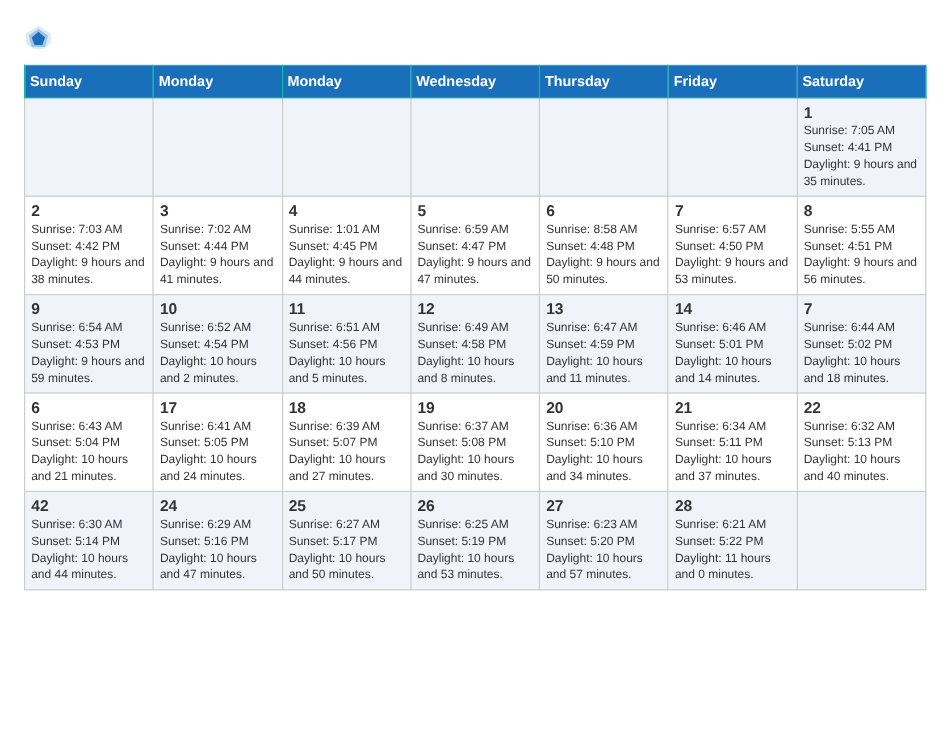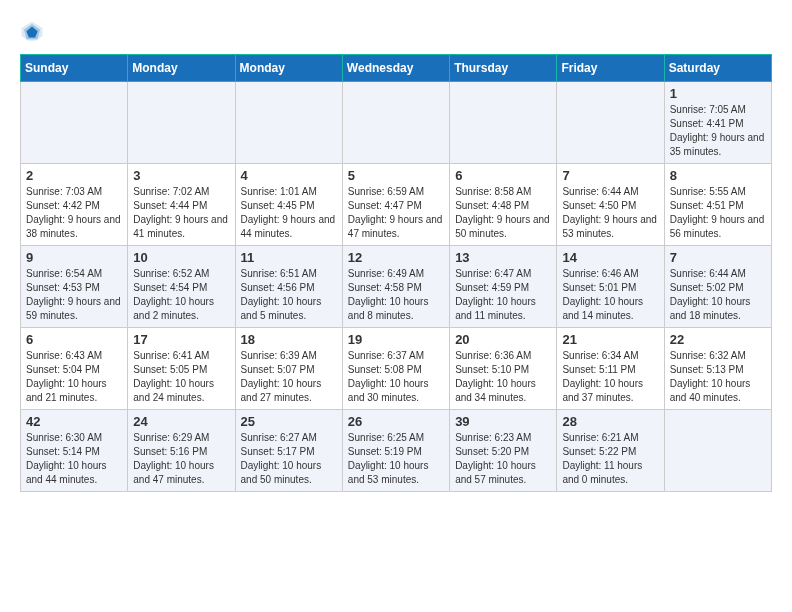--- a/index.html
+++ b/index.html
@@ -166,21 +166,21 @@
 Daylight: 9 hours and 47 minutes.</div>
         </td>
         <td>
           <div class="day-number">6</div>
           <div class="day-info">Sunrise: 8:58 AM
 Sunset: 4:48 PM
 Daylight: 9 hours and 50 minutes.</div>
         </td>
         <td>
           <div class="day-number">7</div>
-          <div class="day-info">Sunrise: 6:44 AM
+          <div class="day-info">Sunrise: 6:57 AM
 Sunset: 4:50 PM
 Daylight: 9 hours and 53 minutes.</div>
         </td>
         <td>
           <div class="day-number">8</div>
           <div class="day-info">Sunrise: 5:55 AM
 Sunset: 4:51 PM
 Daylight: 9 hours and 56 minutes.</div>
         </td>
       </tr>
@@ -291,21 +291,21 @@
 Sunset: 5:17 PM
 Daylight: 10 hours and 50 minutes.</div>
         </td>
         <td>
           <div class="day-number">26</div>
           <div class="day-info">Sunrise: 6:25 AM
 Sunset: 5:19 PM
 Daylight: 10 hours and 53 minutes.</div>
         </td>
         <td>
-          <div class="day-number">39</div>
+          <div class="day-number">27</div>
           <div class="day-info">Sunrise: 6:23 AM
 Sunset: 5:20 PM
 Daylight: 10 hours and 57 minutes.</div>
         </td>
         <td>
           <div class="day-number">28</div>
           <div class="day-info">Sunrise: 6:21 AM
 Sunset: 5:22 PM
 Daylight: 11 hours and 0 minutes.</div>
         </td>

